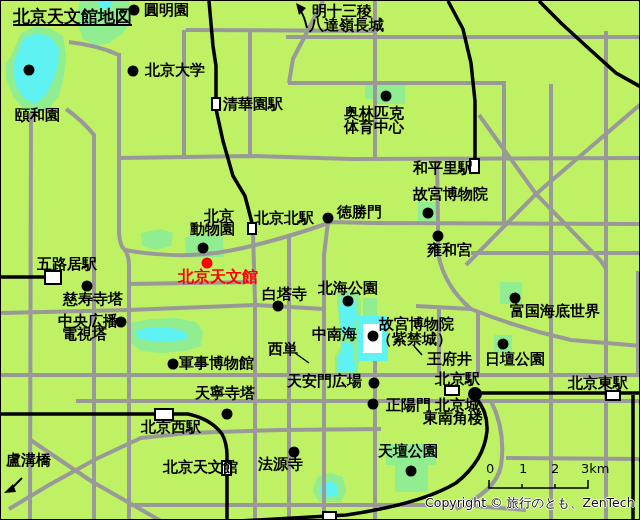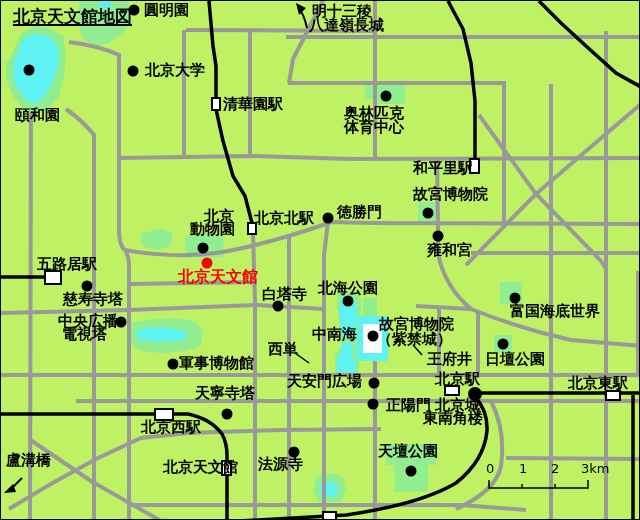--- a/index.html
+++ b/index.html
@@ -205,13 +205,14 @@
   <div class="lbl" style="left:194px;top:385px">天寧寺塔</div>
   <div class="lbl" style="left:140px;top:419px">北京西駅</div>
   <div class="lbl" style="left:162px;top:459px">北京天文館</div>
   <div class="lbl" style="left:257px;top:456px">法源寺</div>
   <div class="lbl" style="left:5px;top:452px">盧溝橋</div>
 
   <div class="lbl scale" style="left:485px;top:461px">0</div>
   <div class="lbl scale" style="left:518px;top:461px">1</div>
   <div class="lbl scale" style="left:550px;top:461px">2</div>
   <div class="lbl scale" style="left:580px;top:461px">3km</div>
+  <div class="lbl copy" style="left:424px;top:495px">Copyright © 旅行のとも、ZenTech</div>
 </div>
 
 </body></html>

